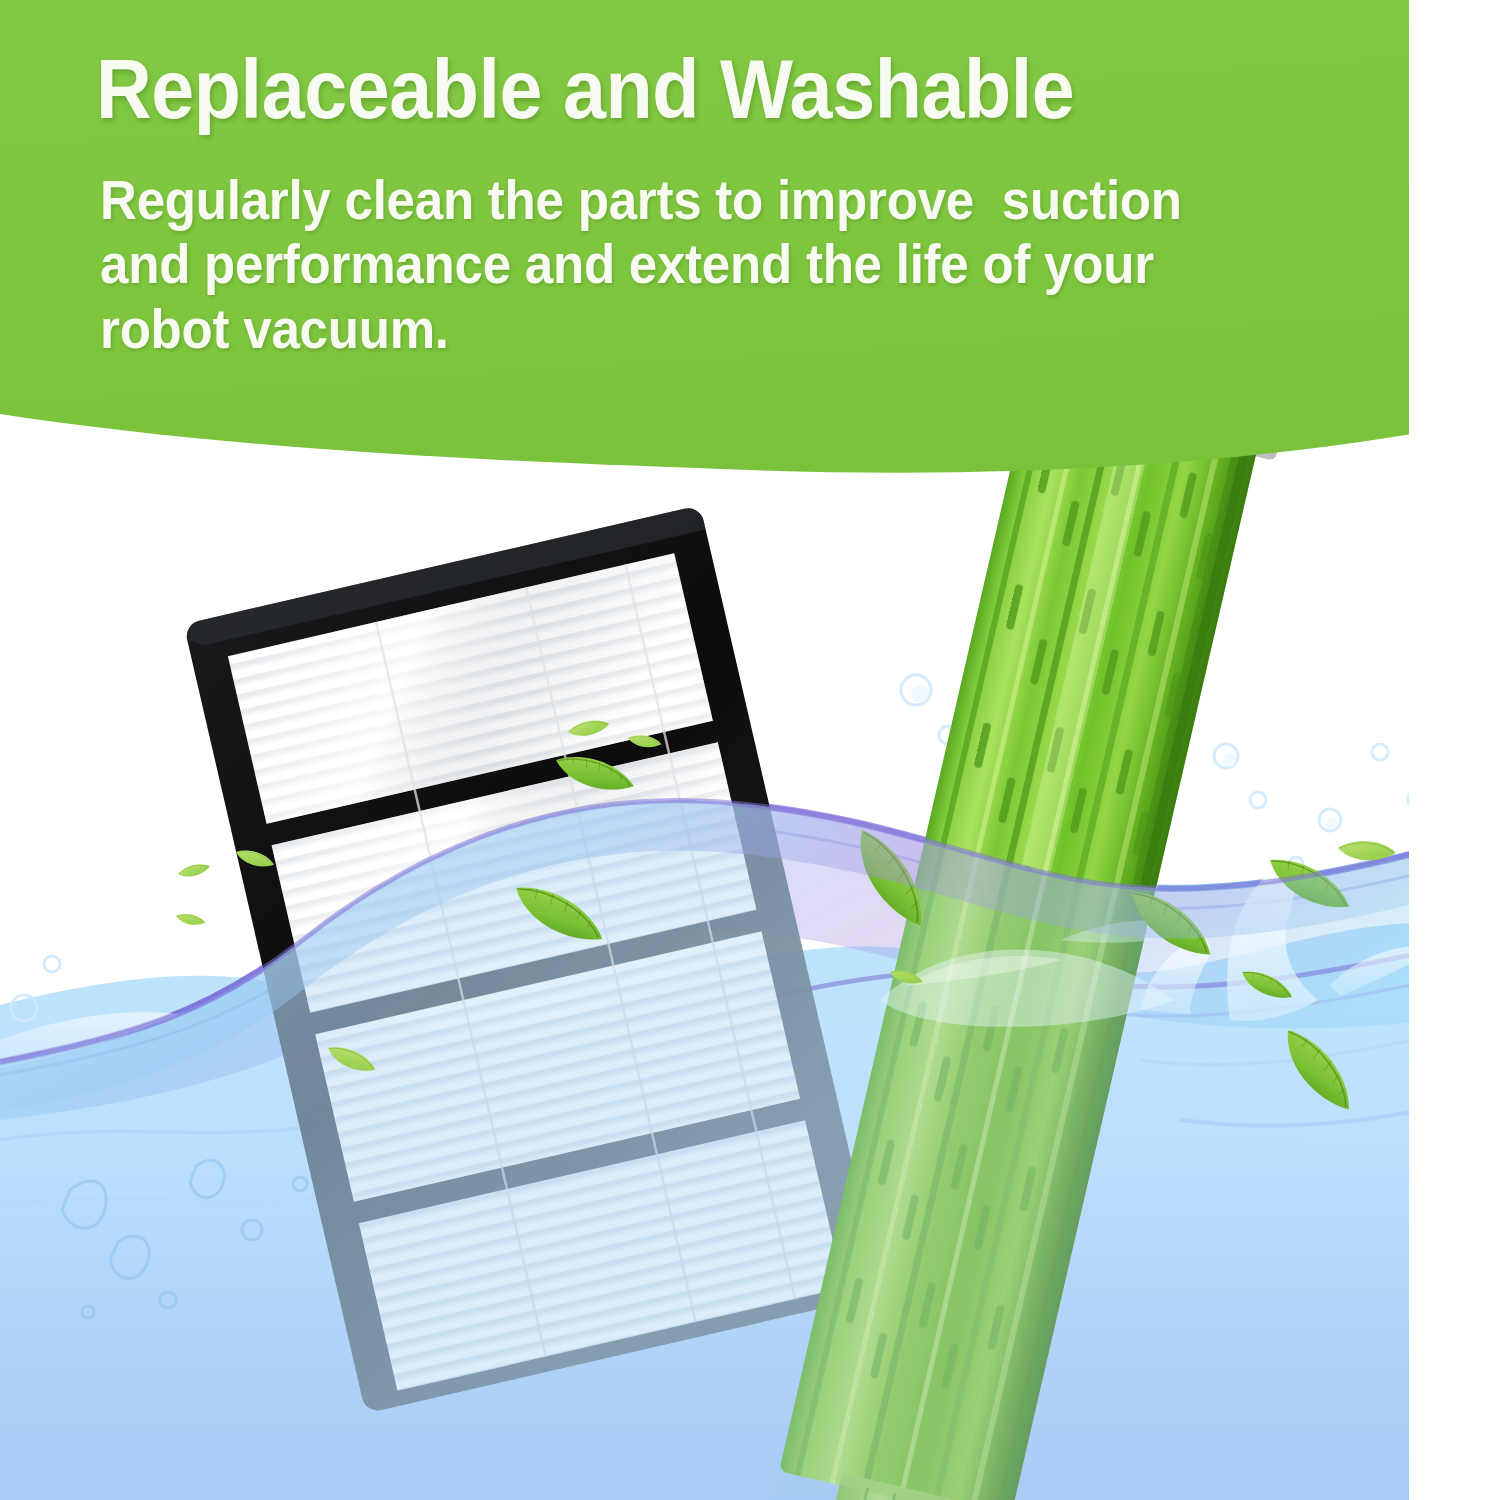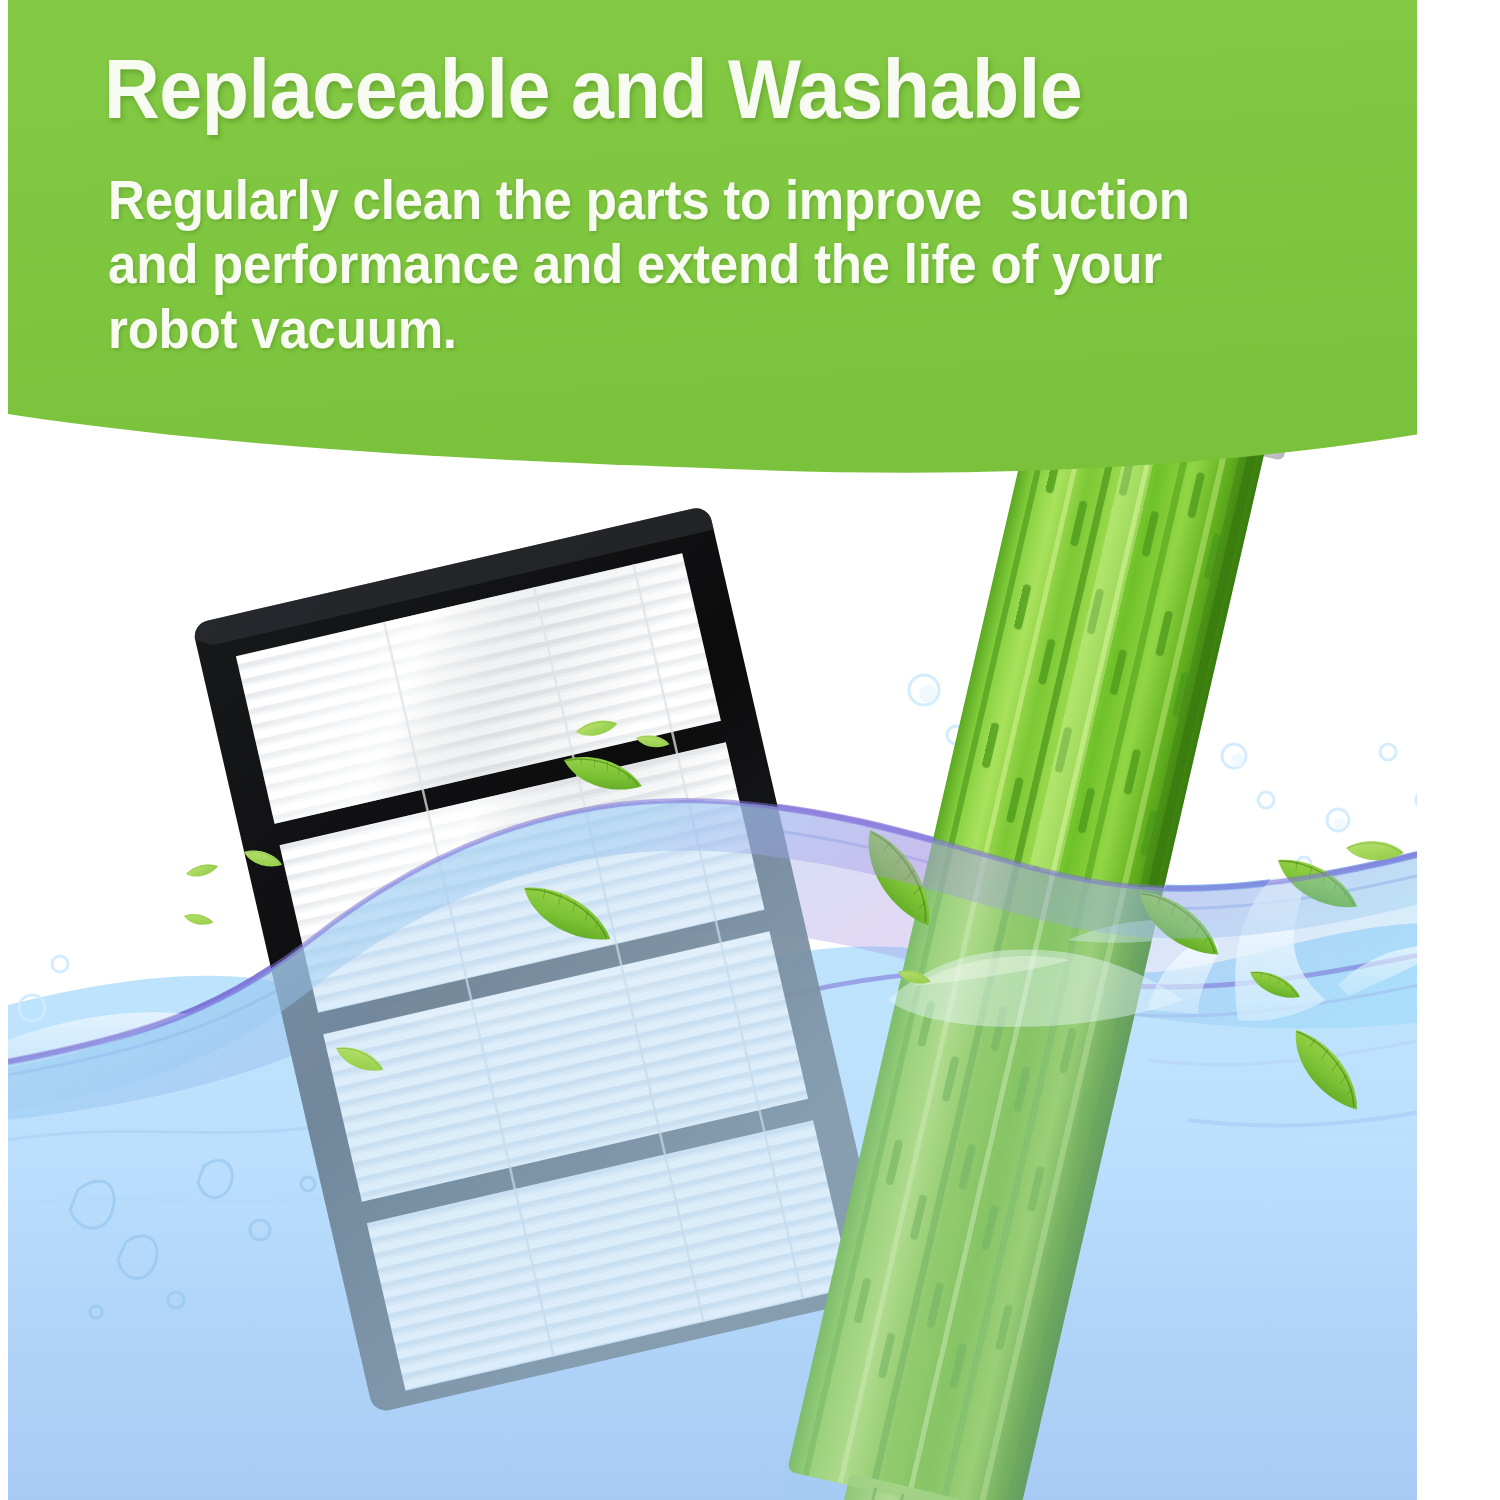--- a/index.html
+++ b/index.html
@@ -1,19 +1,19 @@
 <!DOCTYPE html>
 <html><head>
 <meta charset="utf-8">
 <style>
   html,body{margin:0;padding:0;background:#fff;}
   body{width:1500px;height:1500px;overflow:hidden;
        font-family:"Liberation Sans","DejaVu Sans",sans-serif;}
 
-  #stage{position:relative;width:1409px;height:1500px;overflow:hidden;background:#ffffff;margin-left:8px;}
+  #stage{position:relative;width:1409px;height:1500px;overflow:hidden;background:#ffffff;}
 
   
   #banner{position:absolute;left:0;top:0;width:1500px;height:480px;overflow:hidden;z-index:5;
           pointer-events:none;}
   #banner svg{position:absolute;left:0;top:0;}
 
   #banner-text{position:absolute;left:0;top:0;width:1500px;height:420px;z-index:6;}
 
   #headline{position:absolute;left:96px;top:48px;width:1330px;
     font-size:84px;line-height:0.98;font-weight:700;color:#f7fbf1;

